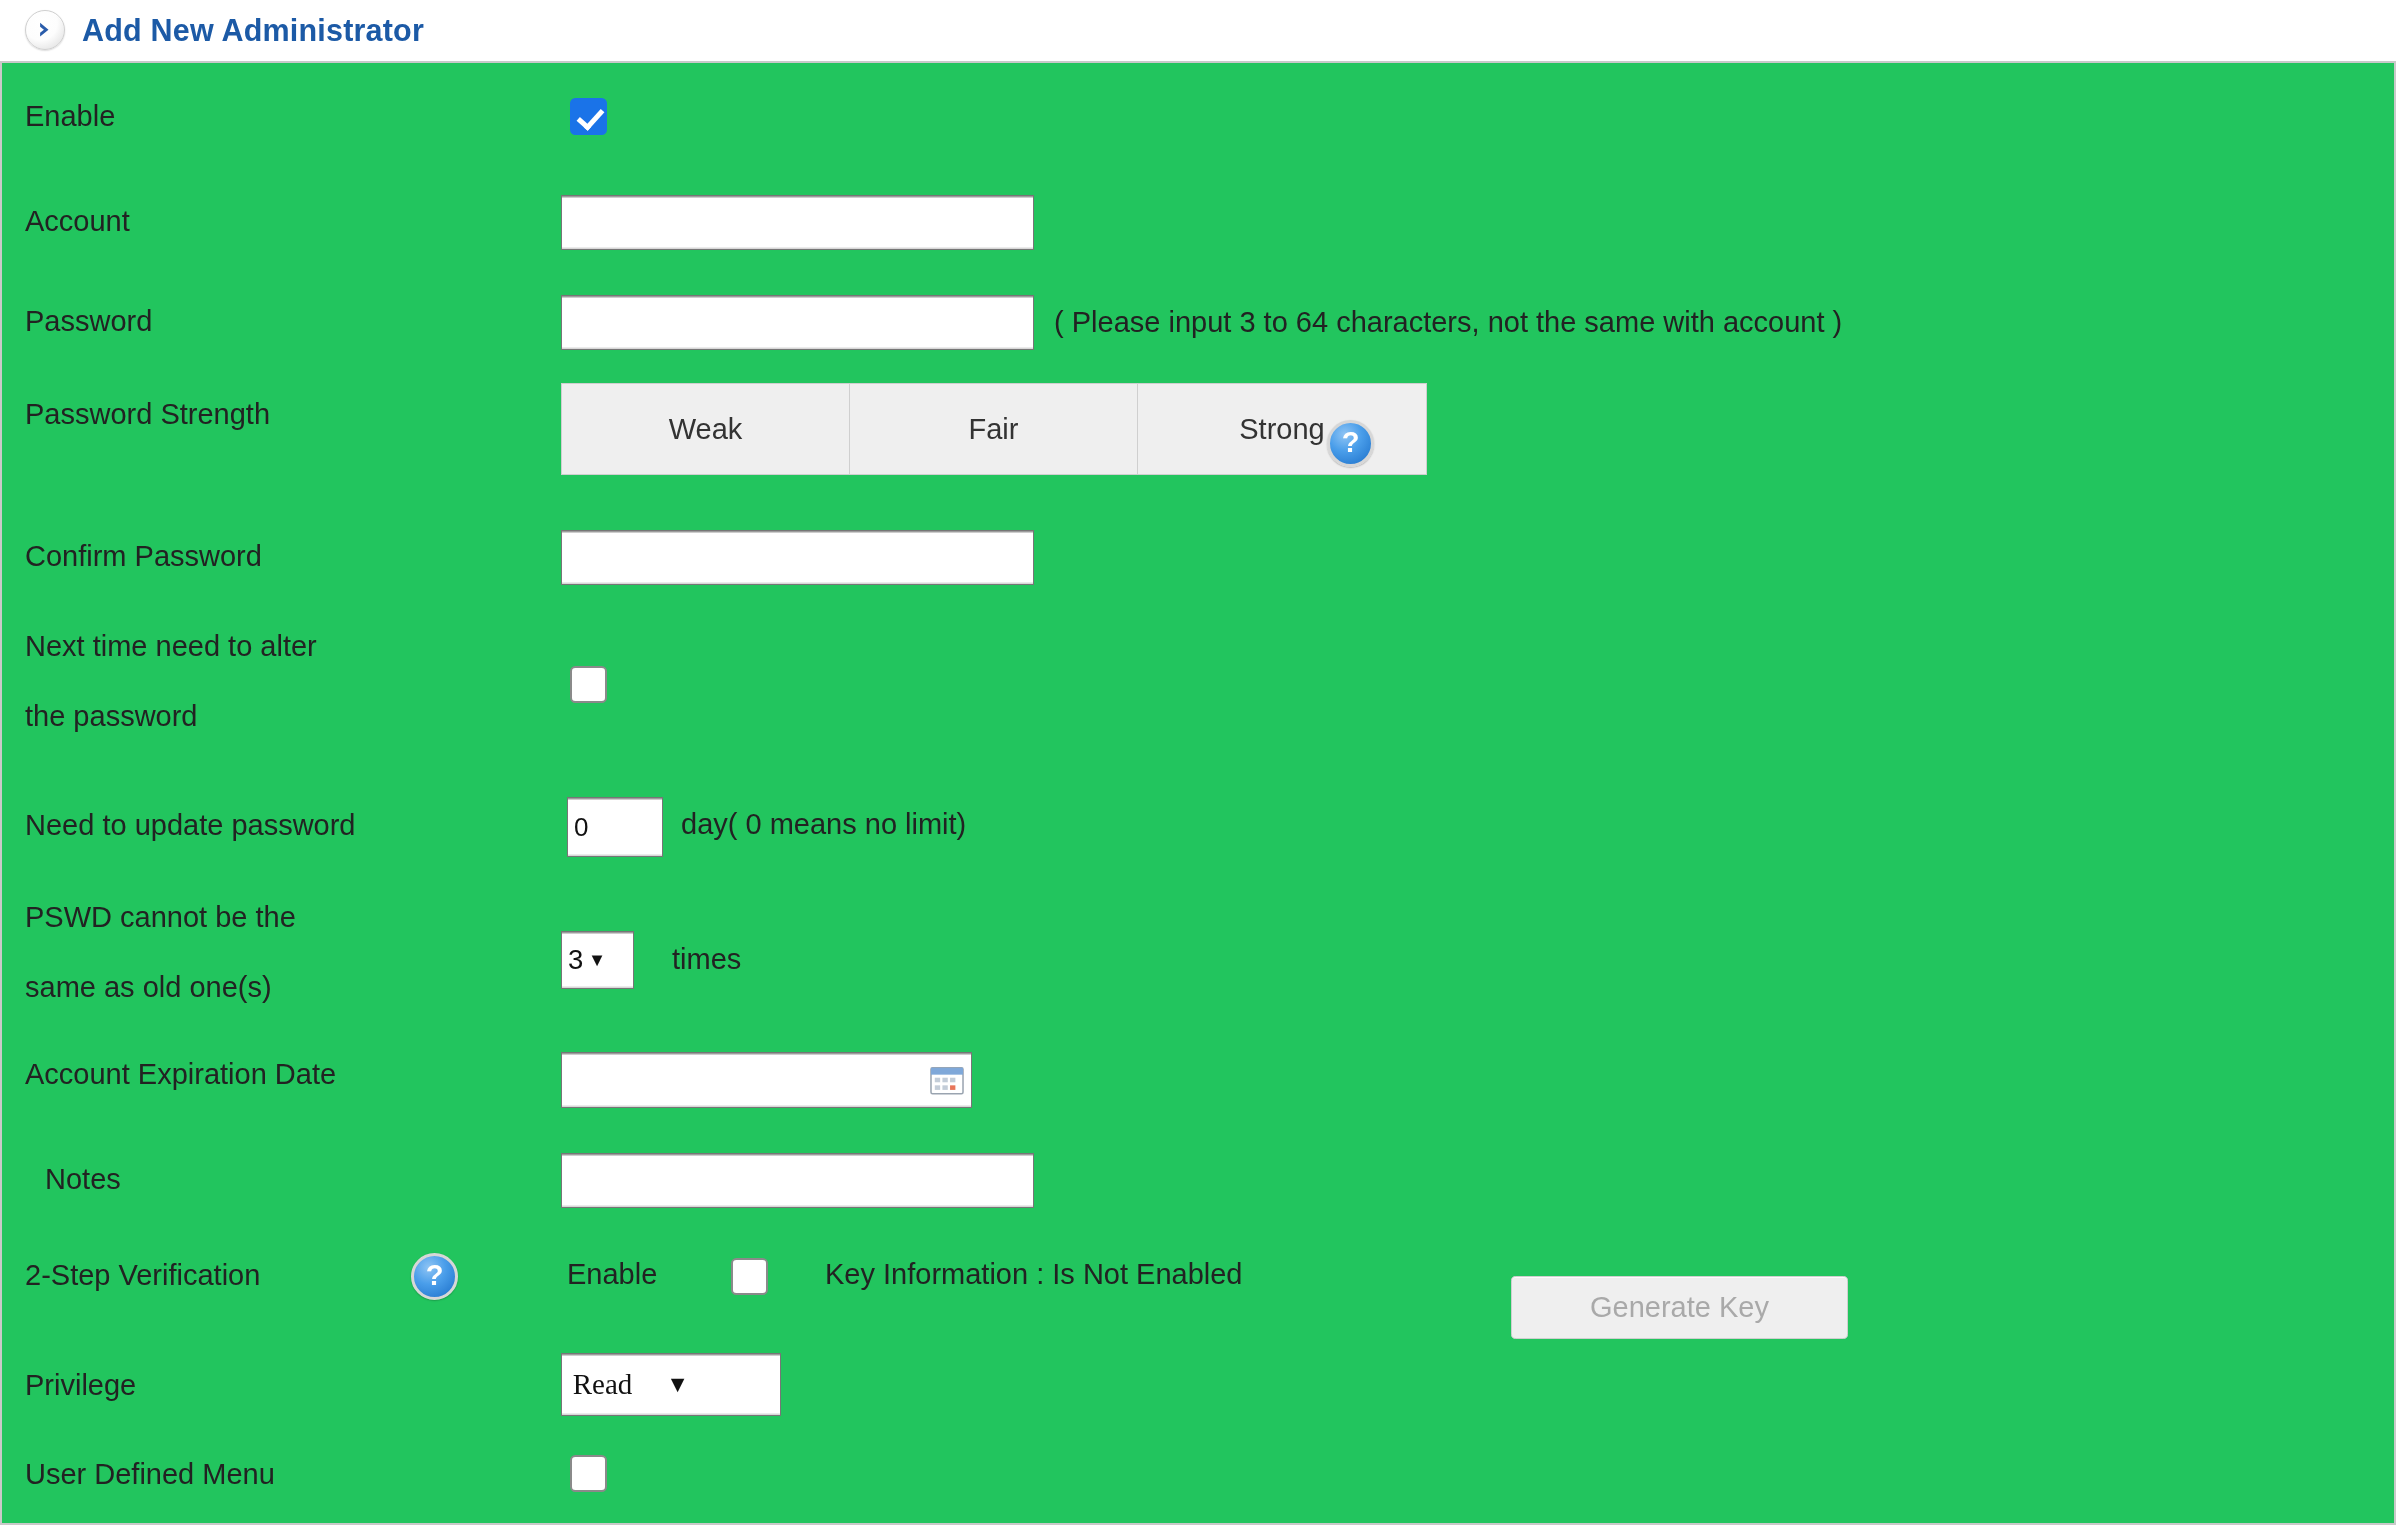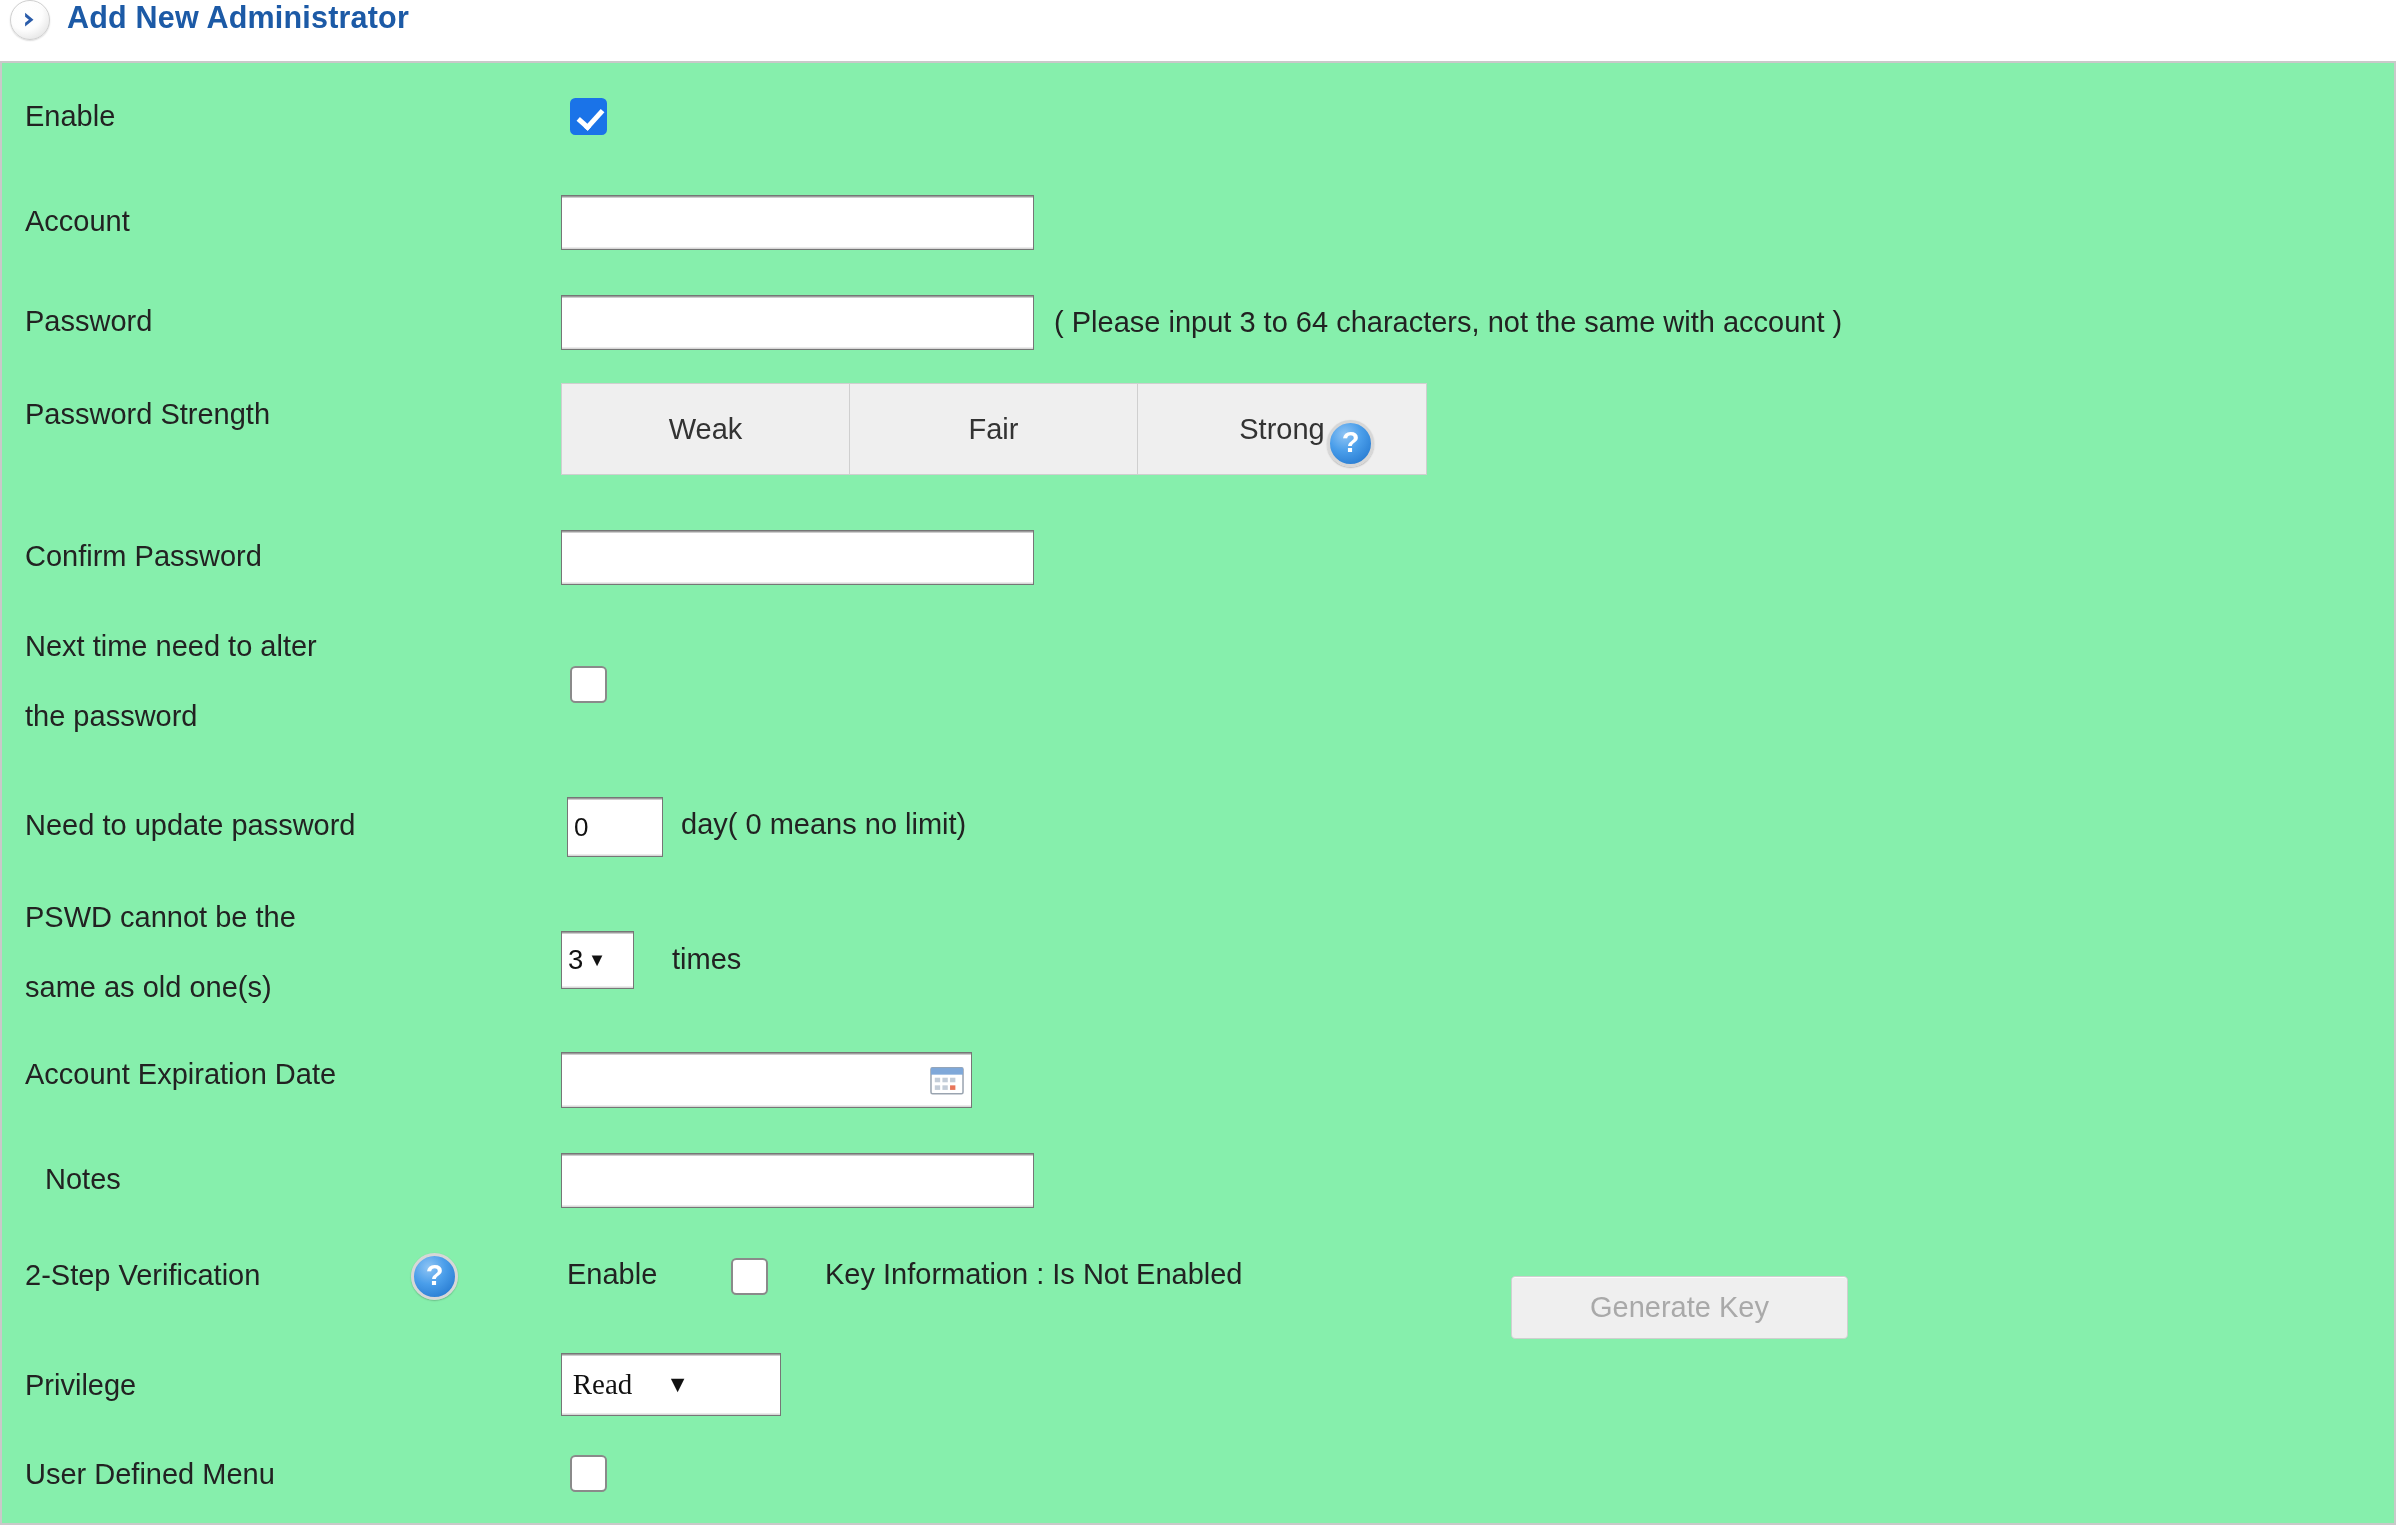--- a/index.html
+++ b/index.html
@@ -16,22 +16,23 @@
     position: relative;
   }
 
   
   .panel-header {
     position: absolute;
     left: 0;
     top: 0;
     height: 60px;
     display: flex;
+    align-items: center;
     gap: 17px;
-    padding-left: 10px;
+    padding-left: 25px;
     box-sizing: border-box;
   }
   .expander-icon {
     width: 40px;
     height: 40px;
     border-radius: 50%;
     background: radial-gradient(circle at 38% 32%, #ffffff 0%, #fdfdfd 48%, #e8e8e8 78%, #d2d2d2 100%);
     border: 0.8px solid #cfcfcf;
     box-shadow: 0 0.8px 1.5px rgba(0,0,0,0.17), inset 0 0.8px 0.8px #ffffff;
     display: flex;
@@ -51,21 +52,21 @@
 
   
   .panel-box {
     position: absolute;
     left: 0;
     top: 61px;
     width: 2396px;
     height: 1464px;
     border: 2.3px solid #c9c9c9;
     box-sizing: border-box;
-    background: #86efac;
+    background: #22c55e;
   }
 
   
   .form-row {
     position: absolute;
     display: flex;
     align-items: center;
     left: 0;
     right: 0;
   }

